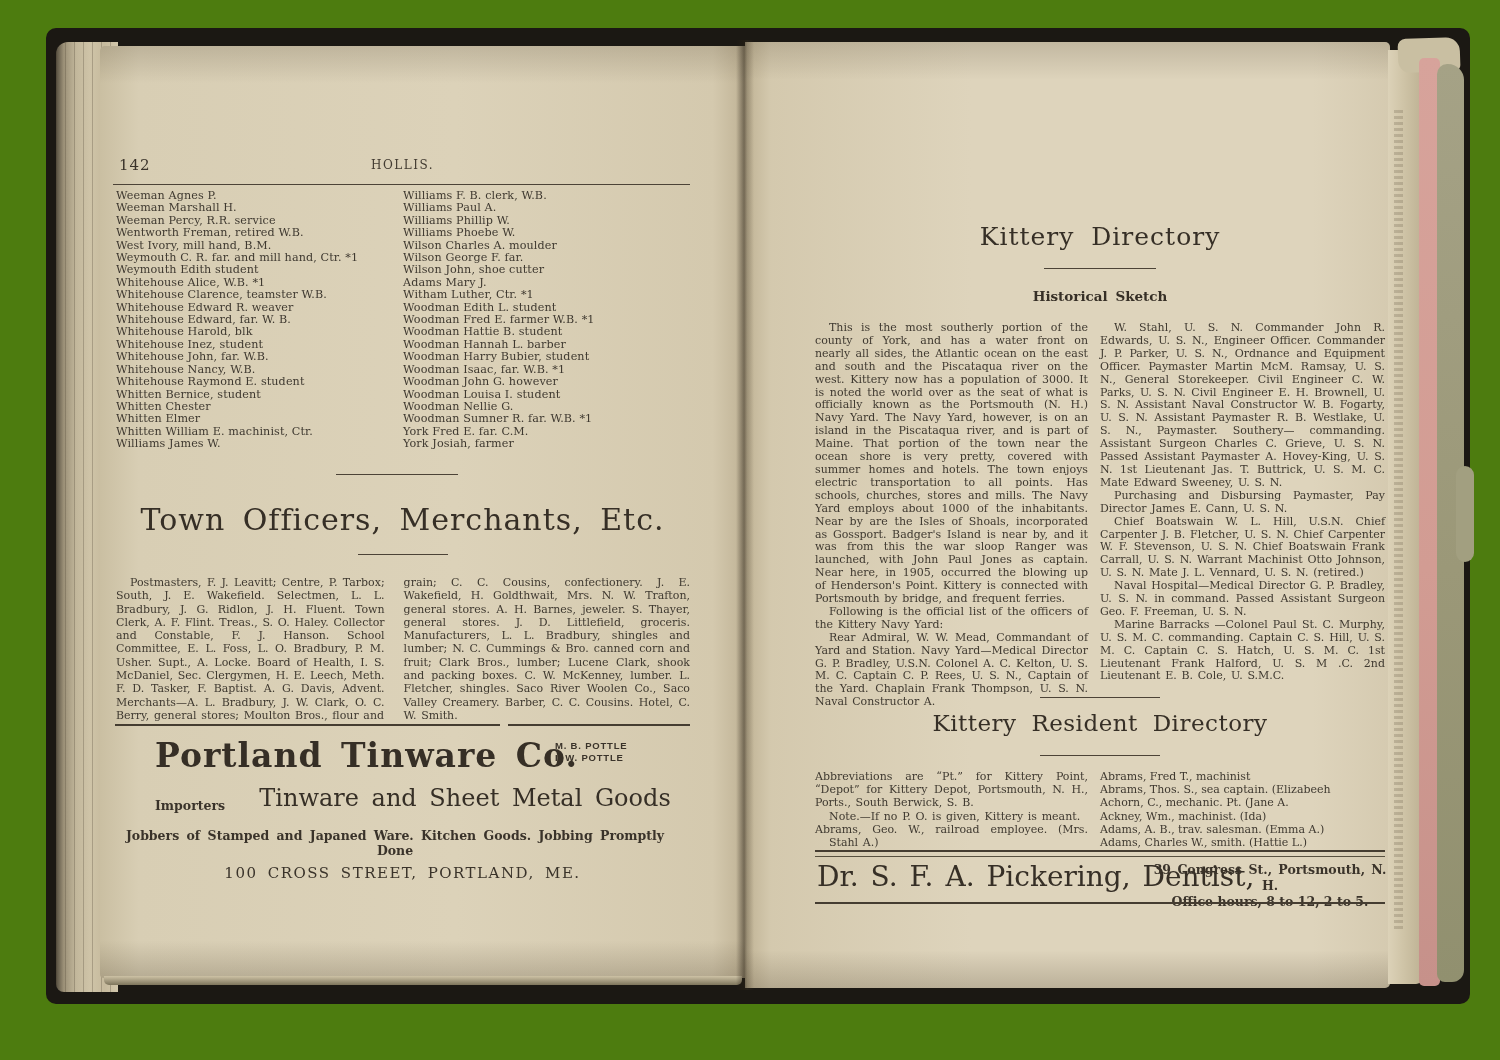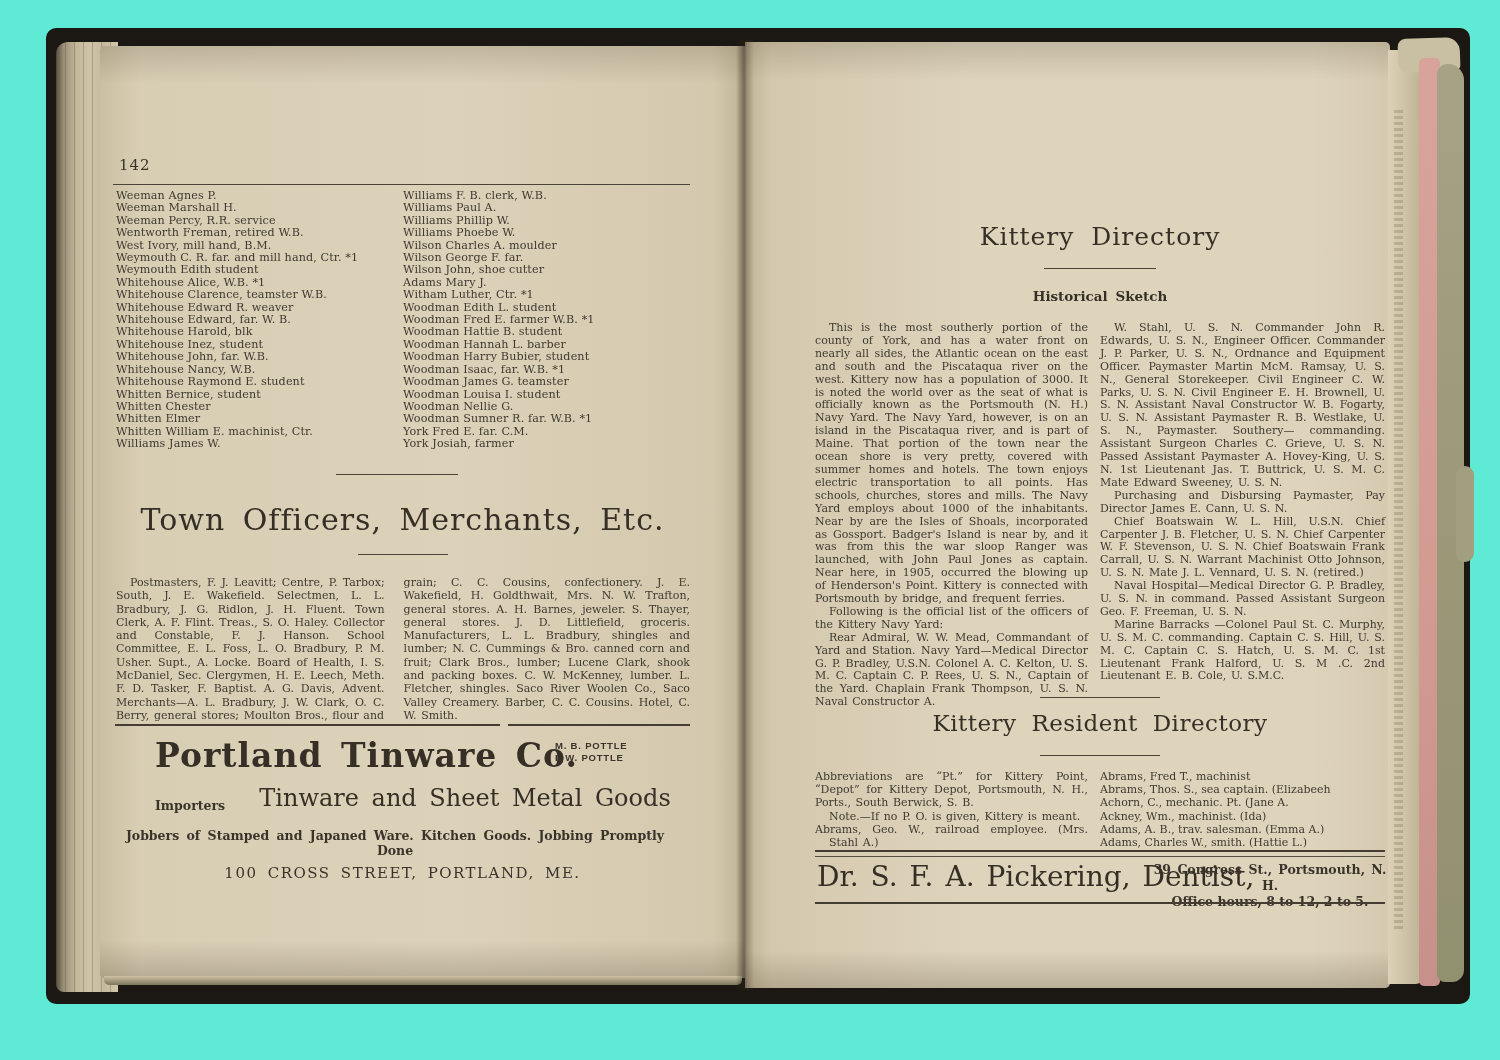--- a/index.html
+++ b/index.html
@@ -1,16 +1,16 @@
 <!DOCTYPE html>
 <html><head>
 <meta charset="utf-8">
 <style>
   html,body{margin:0;padding:0;background:#000;}
-  .scene{position:relative;width:1500px;height:1060px;background:#5eead4;overflow:hidden;
+  .scene{position:relative;width:1500px;height:1060px;background:#4d7c0f;overflow:hidden;
          font-family:"DejaVu Serif", serif;color:#3f3930;}
   
   .cover{position:absolute;left:46px;top:28px;width:1424px;height:976px;background:#1b1813;border-radius:10px;}
   .left-edge-stack{position:absolute;left:56px;top:42px;width:62px;height:950px;border-radius:12px 0 0 8px;
     background:linear-gradient(90deg,#554e3f 0%,#9a8f76 12%,#c2b79b 32%,#cfc4a8 55%,#c6ba9d 78%,#d2c7ab 100%);}
   .left-edge-stack:after{content:"";position:absolute;inset:0;border-radius:inherit;
     background:repeating-linear-gradient(90deg,rgba(72,62,46,.28) 0 1px,transparent 1px 9px);}
   .left-edge-lines{position:absolute;left:102px;top:120px;width:8px;height:800px;
     background:repeating-linear-gradient(180deg,rgba(70,60,45,.35) 0 3px,transparent 3px 7px);opacity:.5;}
   .page{position:absolute;}
@@ -102,20 +102,21 @@
 <div class="scene">
   <div class="cover"></div>
   <div class="left-edge-stack"></div>
   <div class="left-edge-lines"></div>
 
   <div class="page page-left">
     <div class="page-shade"></div>
 
     <div class="lp-header">
       <span class="pagenum">142</span>
+      <span class="running">HOLLIS.</span>
     </div>
     <div class="rule header-rule"></div>
 
     <div class="name-cols">
       <div class="ncol">
 
       <div class="nrow">Weeman Agnes P.</div>
           <div class="nrow">Weeman Marshall H.</div>
           <div class="nrow">Weeman Percy, R.R. service</div>
           <div class="nrow">Wentworth Freman, retired W.B.</div>
@@ -147,21 +148,21 @@
           <div class="nrow">Wilson George F. far.</div>
           <div class="nrow">Wilson John, shoe cutter</div>
           <div class="nrow">Adams Mary J.</div>
           <div class="nrow">Witham Luther, Ctr. *1</div>
           <div class="nrow">Woodman Edith L. student</div>
           <div class="nrow">Woodman Fred E. farmer W.B. *1</div>
           <div class="nrow">Woodman Hattie B. student</div>
           <div class="nrow">Woodman Hannah L. barber</div>
           <div class="nrow">Woodman Harry Bubier, student</div>
           <div class="nrow">Woodman Isaac, far. W.B. *1</div>
-          <div class="nrow">Woodman James G. teamster</div>
+          <div class="nrow">Woodman John G. however</div>
           <div class="nrow">Woodman Louisa I. student</div>
           <div class="nrow">Woodman Nellie G.</div>
           <div class="nrow">Woodman Sumner R. far. W.B. *1</div>
           <div class="nrow">York Fred E. far. C.M.</div>
           <div class="nrow">York Josiah, farmer</div>
         </div>
     </div>
 
     <div class="rule mid-rule"></div>
     <div class="section-title">Town Officers, Merchants, Etc.</div>

